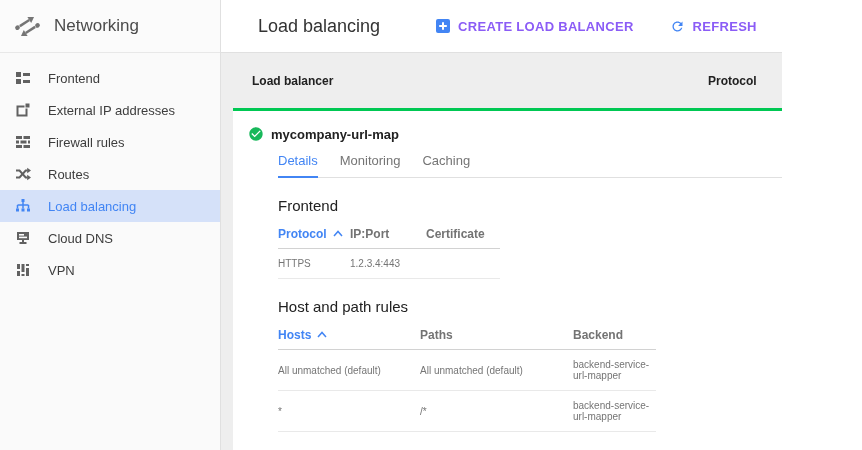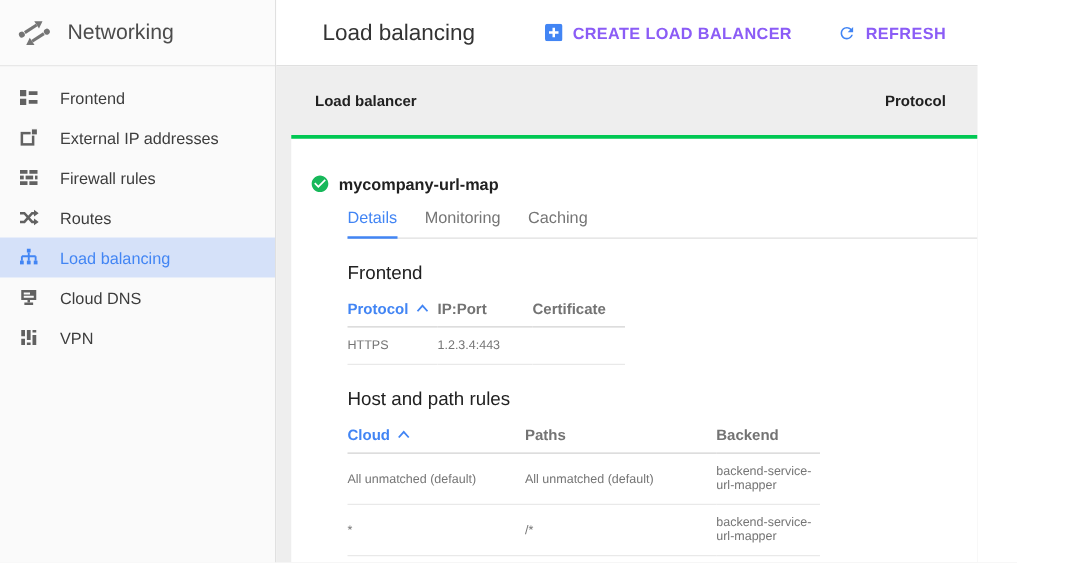--- a/index.html
+++ b/index.html
@@ -47,21 +47,21 @@
 
   .content { flex:1; background:#eeeeee; display:flex; flex-direction:column; overflow:hidden; }
   .list-header { height:55px; display:flex; align-items:center; flex:none; }
   .list-header .col1 { margin-left:31px; width:456px; font-size:12px; font-weight:bold; color:#212121; }
   .list-header .col2 { font-size:12px; font-weight:bold; color:#212121; }
 
   .card {
     flex:1; margin-left:12px; background:#fff;
     border-top:3px solid #00c853; overflow:hidden;
   }
-  .lb-row { display:flex; align-items:center; padding:28px 0 0 15px; cursor:pointer; }
+  .lb-row { display:flex; align-items:center; padding:15px 0 0 15px; cursor:pointer; }
   .lb-row .check { width:16px; height:16px; margin-right:7px; }
   .lb-name { font-weight:bold; font-size:13px; color:#212121; }
 
   .tabs { margin:6px 0 0 45px; border-bottom:1px solid #e0e0e0; display:flex; }
   .tab {
     padding:5px 0 8px; margin-right:22px; font-size:13px; color:#757575;
     cursor:pointer; border-bottom:2px solid transparent; margin-bottom:-1px;
   }
   .tab.active { color:#4285f4; border-bottom-color:#4285f4;text-align:right; }
 
@@ -245,21 +245,21 @@
             </tbody>
           </table>
         </div>
 
         <div class="section">
           <div class="section-heading">Host and path rules</div>
           <table class="tbl-hosts">
             <thead>
               <tr>
                 <th class="sorted">
-                  <span>Cloud</span><svg class="sort-caret" width="10" height="7" viewBox="0 0 10 7">
+                  <span>Hosts</span><svg class="sort-caret" width="10" height="7" viewBox="0 0 10 7">
                       <polyline points="1,6 5,1.5 9,6" fill="none" stroke="#4285f4" stroke-width="1.5"></polyline>
                     </svg>
                 </th>
                 <th>Paths</th>
                 <th>Backend</th>
               </tr>
             </thead>
             <tbody>
               <tr>
                 <td>All unmatched (default)</td>

